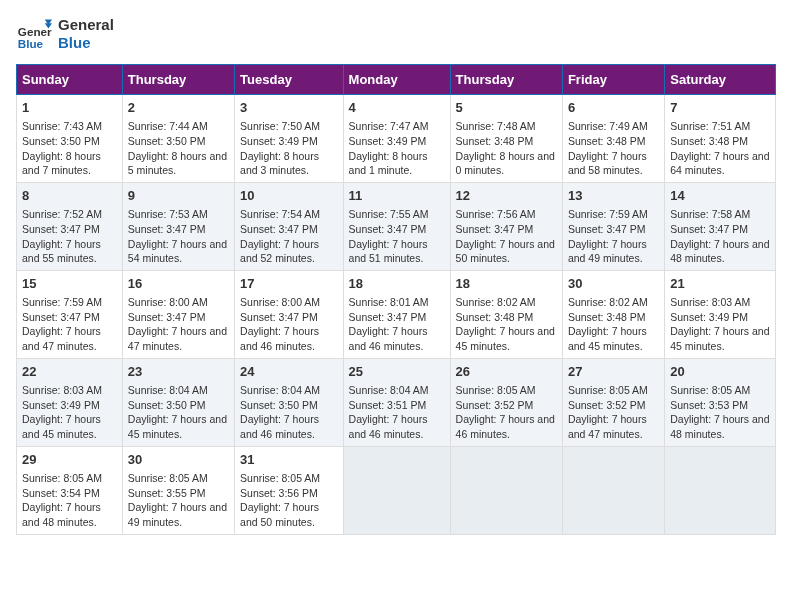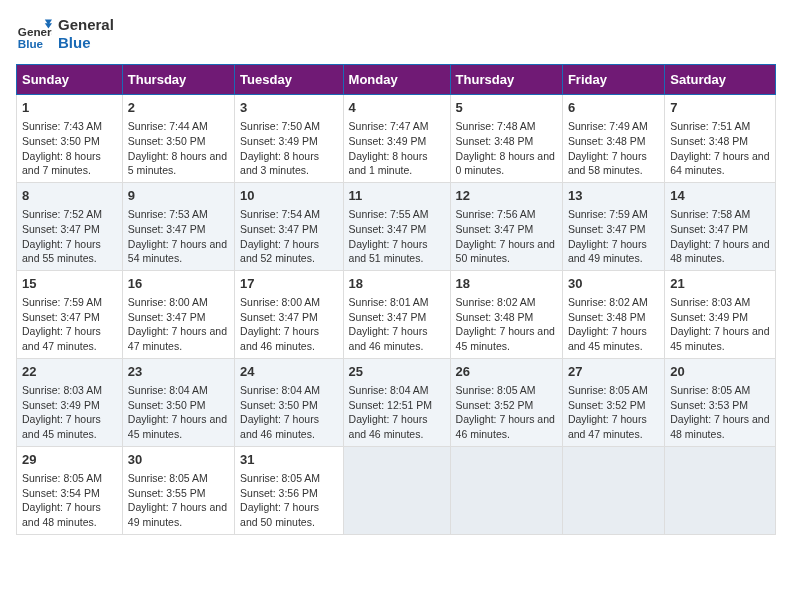--- a/index.html
+++ b/index.html
@@ -258,21 +258,21 @@
         </td>
         <td>
           <span class="day-num">24</span>
           <div>Sunrise: 8:04 AM</div>
           <div>Sunset: 3:50 PM</div>
           <div>Daylight: 7 hours and 46 minutes.</div>
         </td>
         <td>
           <span class="day-num">25</span>
           <div>Sunrise: 8:04 AM</div>
-          <div>Sunset: 12:51 PM</div>
+          <div>Sunset: 3:51 PM</div>
           <div>Daylight: 7 hours and 46 minutes.</div>
         </td>
         <td>
           <span class="day-num">26</span>
           <div>Sunrise: 8:05 AM</div>
           <div>Sunset: 3:52 PM</div>
           <div>Daylight: 7 hours and 46 minutes.</div>
         </td>
         <td>
           <span class="day-num">27</span>

